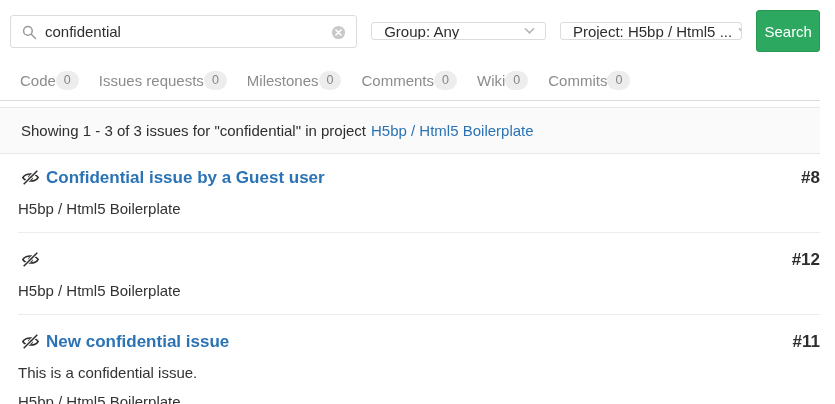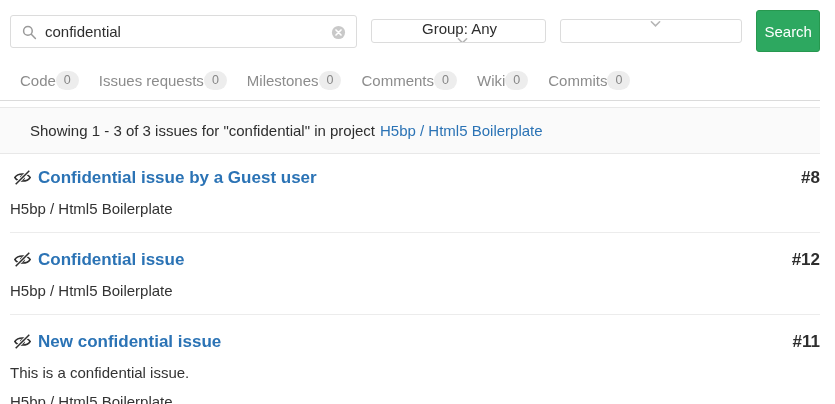--- a/index.html
+++ b/index.html
@@ -18,23 +18,23 @@
     border:1px solid #dcdcdc; border-radius:3px; background:#fff;
     display:flex; align-items:center;
   }
   .search-box input {
     border:none; outline:none; background:transparent; width:100%; box-sizing:border-box;
     font-family:inherit; font-size:15px; color:#2e2e2e; padding:0 32px 0 34px;
   }
   .search-icon { position:absolute; left:11px; top:9px; line-height:0; }
   .clear-icon { position:absolute; right:10px; top:9px; line-height:0; cursor:pointer; }
   .select {
-    height:24px; box-sizing:border-box; border:1px solid #dcdcdc; border-radius:3px;
+    height:18px; box-sizing:border-box; border:1px solid #dcdcdc; border-radius:3px;
     background:#fff; display:flex; align-items:center; justify-content:space-between;
-    padding:0 10px 0 12px; cursor:pointer; color:#2e2e2e; white-space:nowrap; overflow:hidden;flex-direction:column;
+    padding:0 10px 0 12px; cursor:pointer; color:#2e2e2e; white-space:nowrap; overflow:hidden;
   }
   .select.group { width:179px; }
   .select.project { width:187px; }
   .caret { line-height:0; margin-left:6px; flex:0 0 auto; }
   .btn-search {
     width:65px; height:42px; box-sizing:border-box; border-radius:3px;
     background:var(--accent_green); border:1px solid var(--accent_green_border);
     color:#fff; font-family:inherit; font-size:15px; cursor:pointer;
   }
 
@@ -46,27 +46,27 @@
   .tab.active { color:#2e2e2e; font-weight:bold;
                 box-shadow:inset 0 -3px 0 var(--tab_underline); }
   .badge { background:#ededed; color:#868686; border-radius:10px;
            padding:3px 8px; font-size:12.5px; line-height:1; font-weight:normal; }
   .tab.active .badge { color:#2e2e2e; }
 
   
   .banner {
     margin-top:6px; width:820px; height:47px; box-sizing:border-box;
     background:#fafafa; border-top:1px solid #e8e8e8; border-bottom:1px solid #e8e8e8;
-    display:flex; align-items:center; padding-left:30px;
+    display:flex; align-items:center; padding-left:21px;
   }
   .banner a { color:var(--link); text-decoration:none; margin-left:5px; cursor:pointer; }
 
   
   .results { padding-left:10px; width:810px; }
-  .result { border-bottom:1px solid #ececec; padding:17px 0 15px; }
+  .result { border-bottom:1px solid #ececec; padding:17px 0 15px;margin-left:8px; }
   .result:first-child { padding-top:14px; }
   .result:last-child { border-bottom:none; }
   .title-row { display:flex; align-items:center; }
   .eye-slash { line-height:0; margin-left:3px; flex:0 0 auto; }
   .title { font-size:17px; font-weight:bold; color:var(--link);
            margin-left:6px; text-decoration:none; cursor:pointer; }
   .iid { margin-left:auto; font-size:17px; font-weight:bold; color:#2e2e2e; }
   .desc { margin-top:12px; line-height:17px; color:#333; }
   .proj { margin-top:12px; line-height:17px; color:#333; }
 </style>
@@ -95,20 +95,21 @@
     <div class="select group">
       <span>Group: Any</span>
       <span class="caret">
         <svg width="11" height="8" viewBox="0 0 12 8">
             <path d="M1.5 1.5 L6 6 L10.5 1.5" fill="none" stroke="#b5b5b5" stroke-width="1.7" stroke-linecap="round"></path>
           </svg>
       </span>
     </div>
 
     <div class="select project">
+      <span>Project: H5bp / Html5 ...</span>
       <span class="caret">
         <svg width="11" height="8" viewBox="0 0 12 8">
             <path d="M1.5 1.5 L6 6 L10.5 1.5" fill="none" stroke="#b5b5b5" stroke-width="1.7" stroke-linecap="round"></path>
           </svg>
       </span>
     </div>
 
     <button class="btn-search">Search</button>
   </div>
 
@@ -165,21 +166,20 @@
     <div class="result">
       <div class="title-row">
         <span class="eye-slash">
           <svg width="19" height="17" viewBox="0 0 22 20">
               <path d="M2 10 C5.4 4.4 16.6 4.4 20 10 C16.6 15.6 5.4 15.6 2 10 Z" fill="none" stroke="#2e2e2e" stroke-width="1.8"></path>
               <circle cx="11" cy="10" r="3" fill="#2e2e2e"></circle>
               <line x1="3" y1="18" x2="19" y2="2" stroke="#fff" stroke-width="4"></line>
               <line x1="3" y1="18" x2="19" y2="2" stroke="#2e2e2e" stroke-width="1.8"></line>
             </svg>
         </span>
-        <a class="title">Confidential issue</a>
         <span class="iid">#12</span>
       </div>
       <div class="proj">H5bp / Html5 Boilerplate</div>
     </div>
 
     <div class="result">
       <div class="title-row">
         <span class="eye-slash">
           <svg width="19" height="17" viewBox="0 0 22 20">
               <path d="M2 10 C5.4 4.4 16.6 4.4 20 10 C16.6 15.6 5.4 15.6 2 10 Z" fill="none" stroke="#2e2e2e" stroke-width="1.8"></path>

